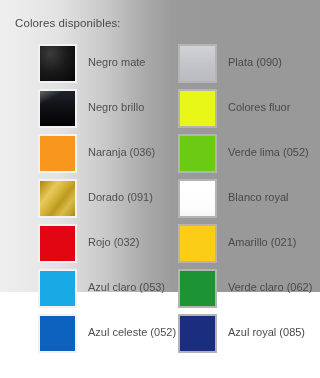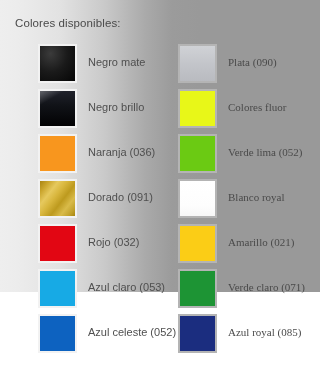--- a/index.html
+++ b/index.html
@@ -61,21 +61,20 @@
   .chip-label {
     position: absolute;
     left: 50px;
     top: 12px;
     font-size: 11px;
     color: #4f4f4f;
     white-space: nowrap;
   }
   .col-right .chip-label {
     color: #4a4a4a;
-    font-family: Liberation Serif, serif;
   }
   
   .finish-negro-mate {
     background: radial-gradient(ellipse at 30% 22%, #3b3b3b 0%, #1a1a1a 48%, #050505 100%);
   }
   .finish-negro-brillo {
     background:
       linear-gradient(150deg, rgba(255,255,255,0.30) 0%, rgba(255,255,255,0.0) 26%),
       linear-gradient(to bottom, #20222b 0%, #111318 40%, #020203 100%);
   }
@@ -147,21 +146,21 @@
       <div class="swatch-row">
         <div class="chip finish-blanco-brillo"></div>
         <div class="chip-label">Blanco royal</div>
       </div>
       <div class="swatch-row">
         <div class="chip finish-flat" style="background: rgb(251, 205, 22);"></div>
         <div class="chip-label">Amarillo (021)</div>
       </div>
       <div class="swatch-row">
         <div class="chip finish-flat" style="background: rgb(29, 148, 52);"></div>
-        <div class="chip-label">Verde claro (071)</div>
+        <div class="chip-label">Verde claro (062)</div>
       </div>
       <div class="swatch-row">
         <div class="chip finish-flat" style="background: rgb(27, 45, 127);"></div>
         <div class="chip-label">Azul royal (085)</div>
       </div>
     </div>
 
 </div>
 
 </body></html>

